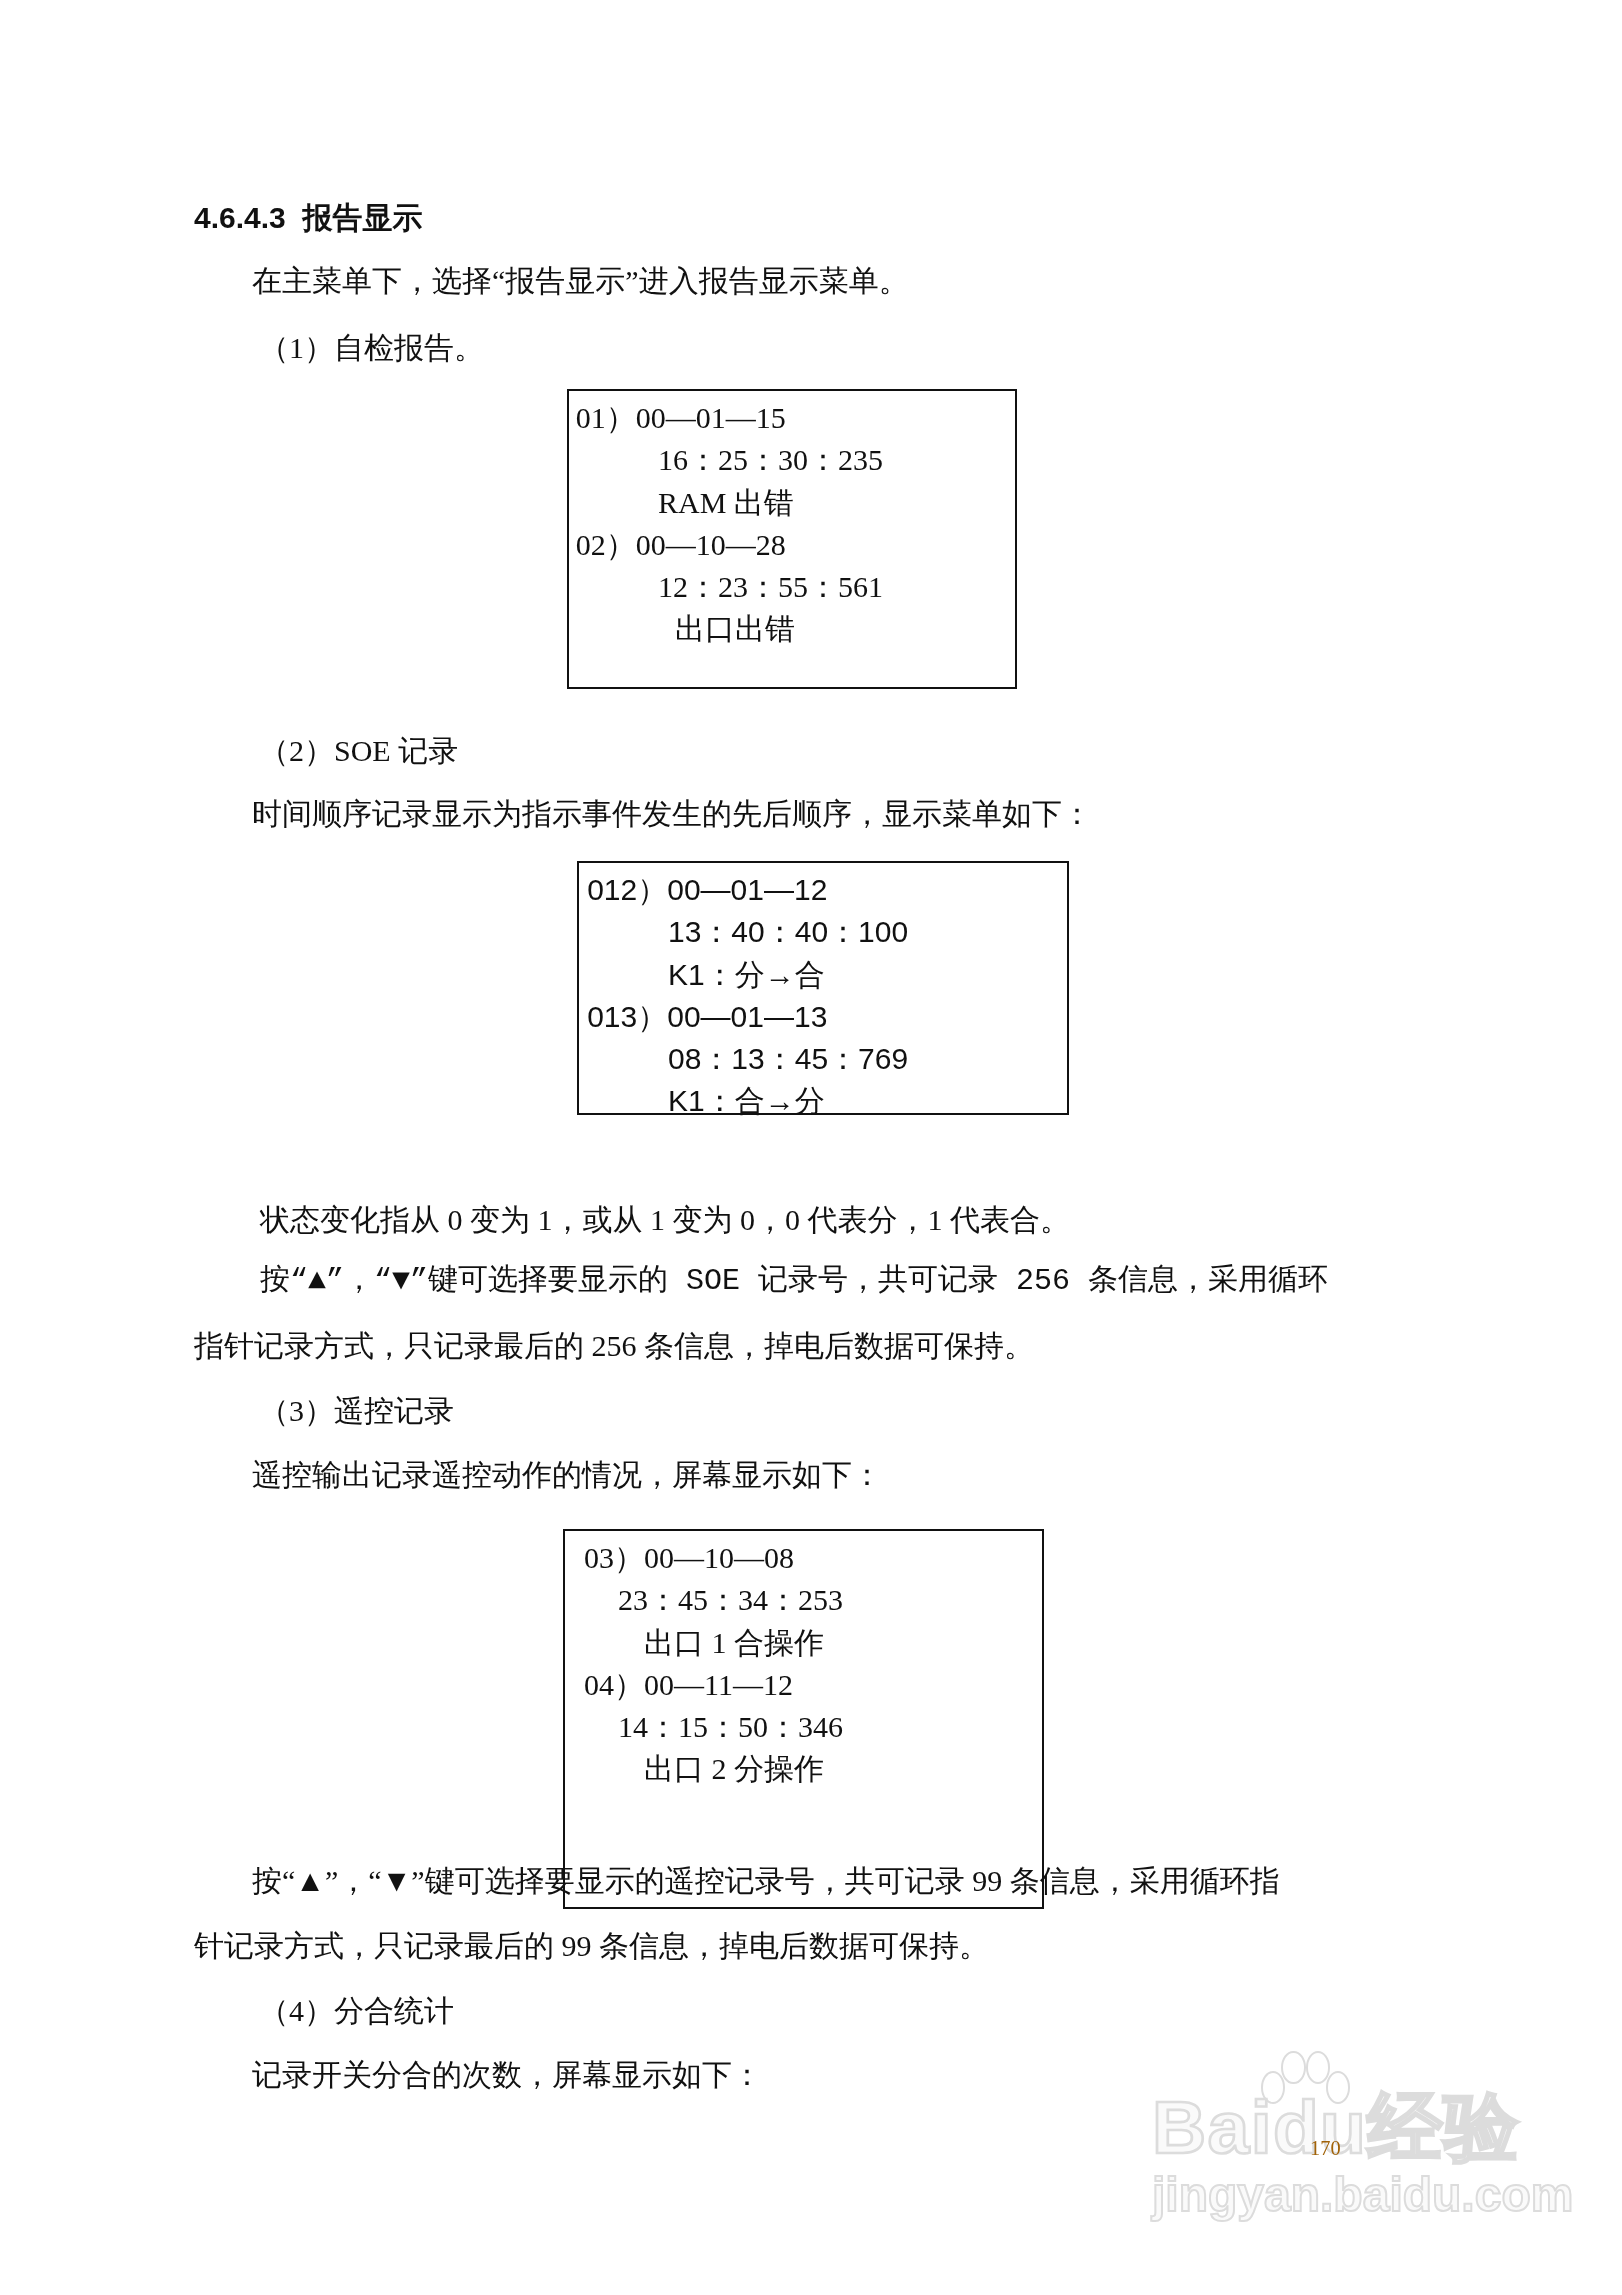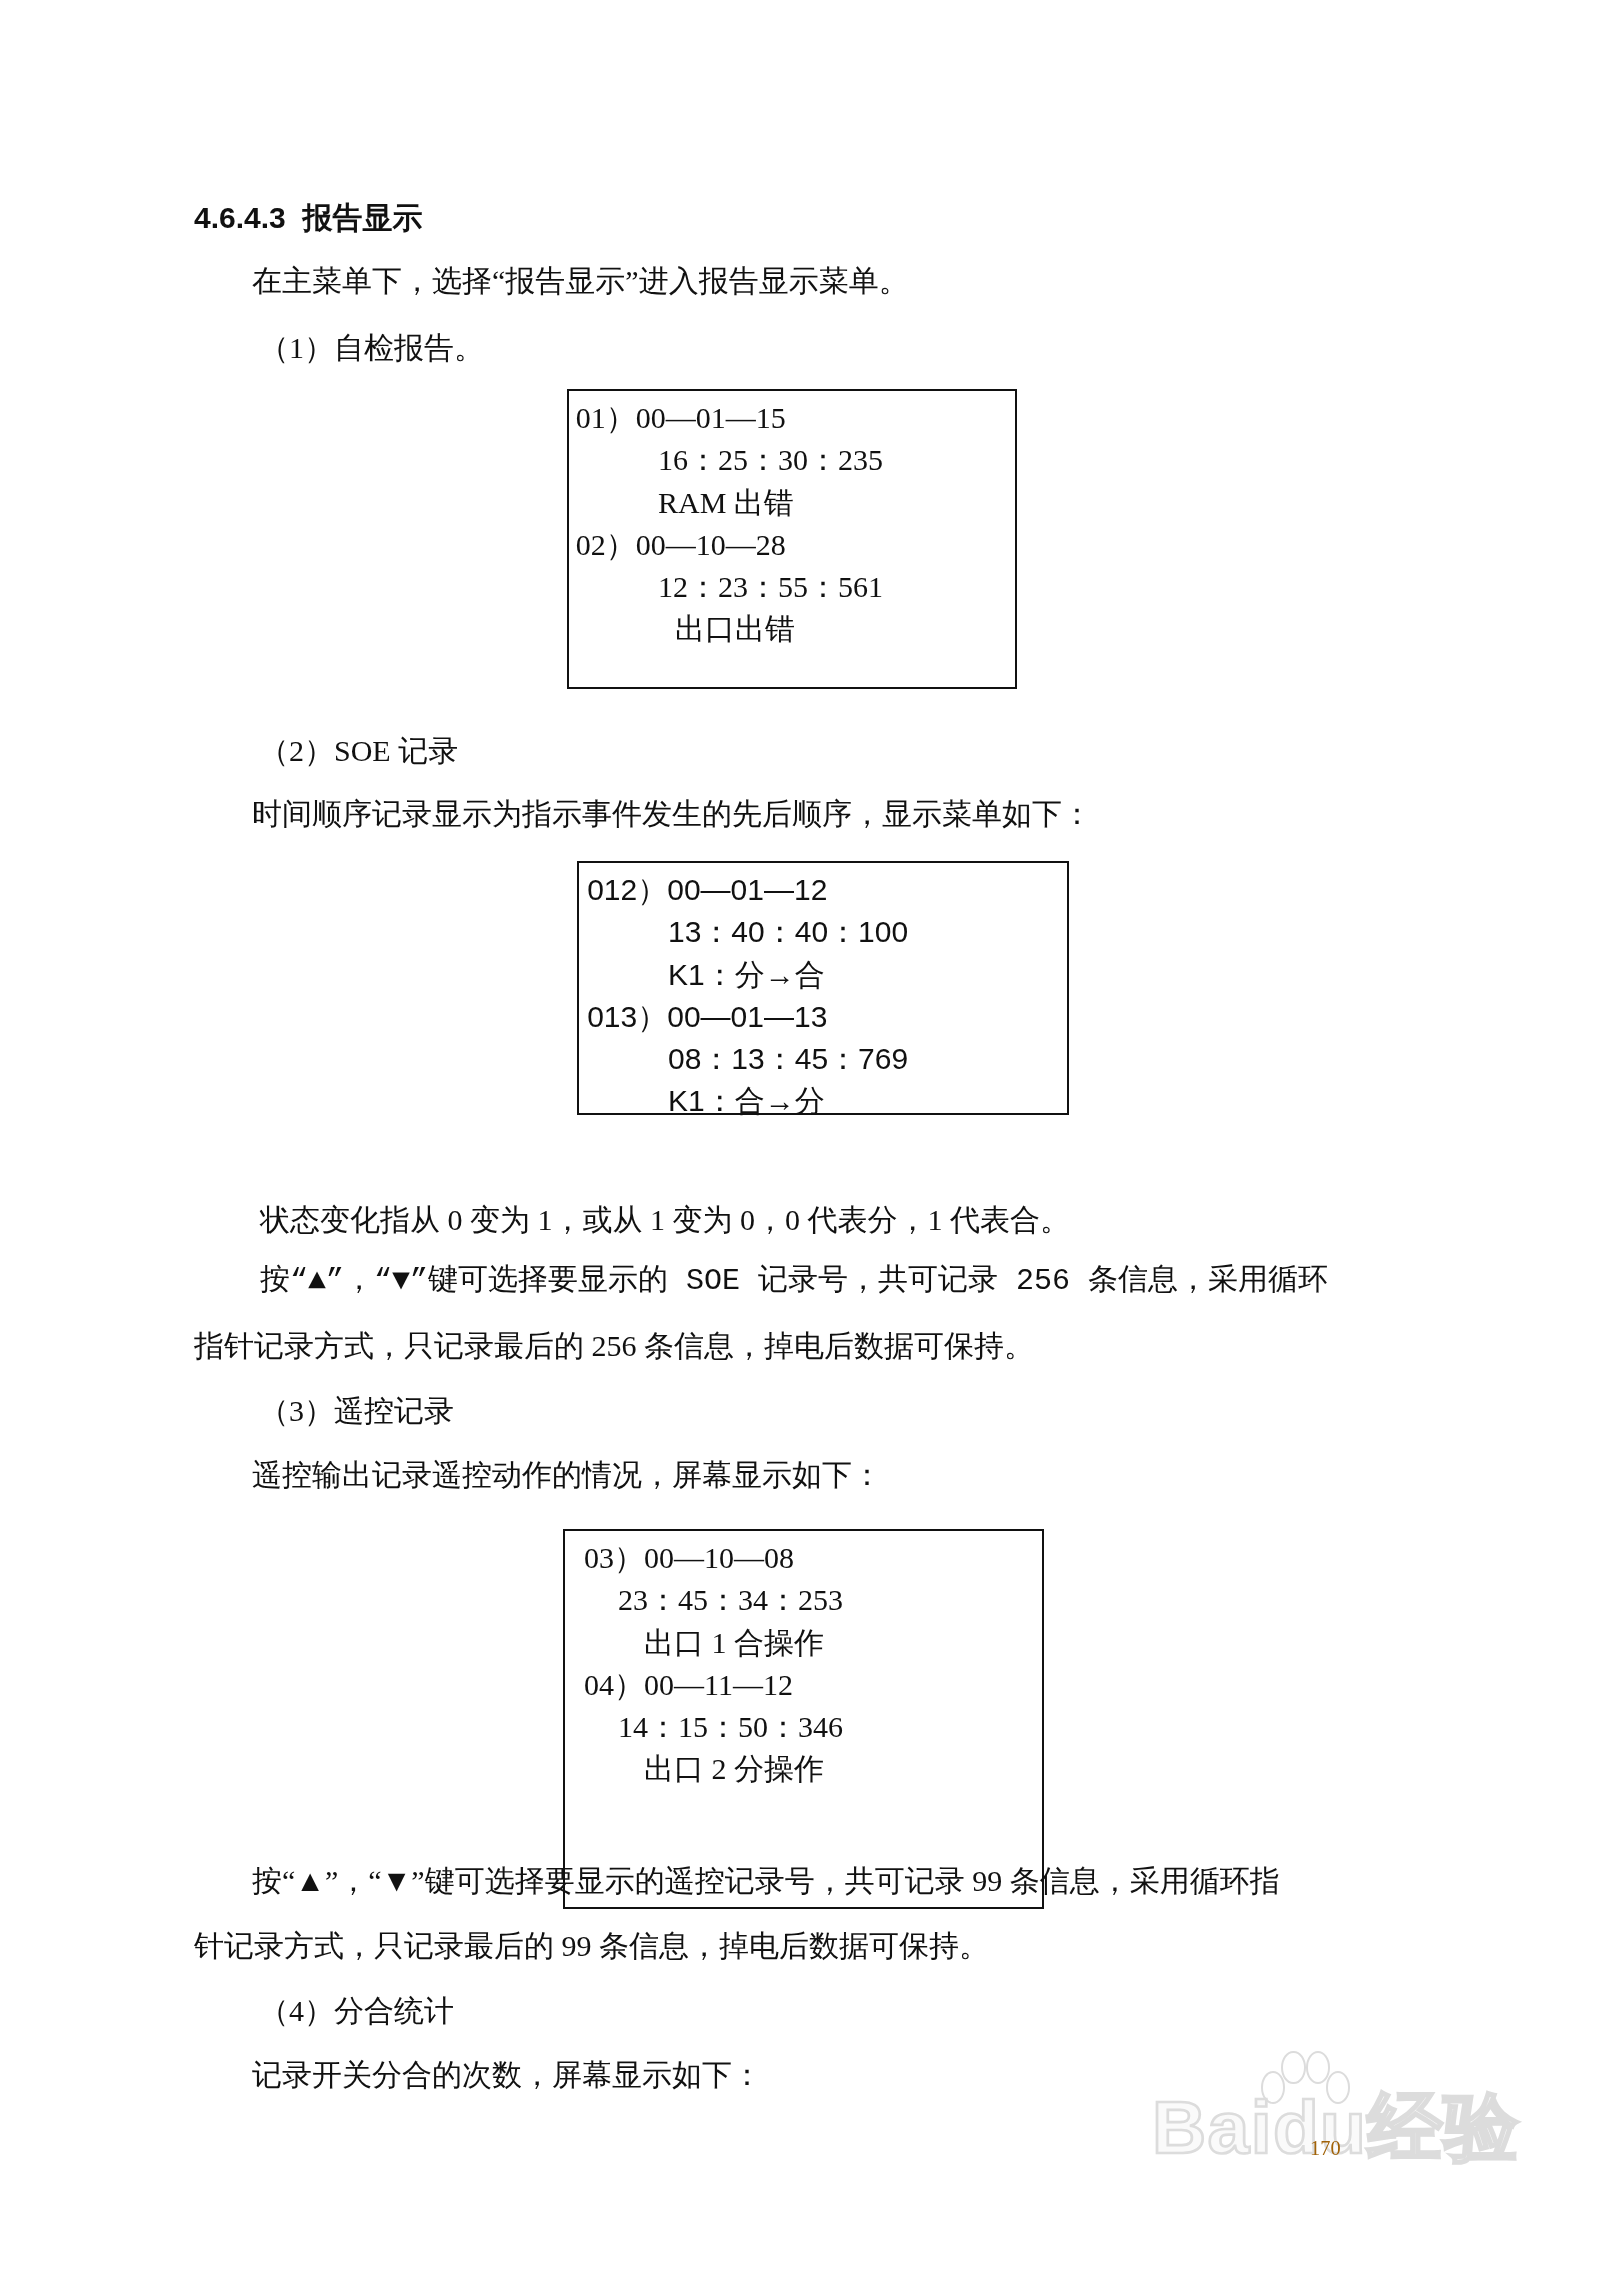--- a/index.html
+++ b/index.html
@@ -74,16 +74,17 @@
 <div class="abs body-line" style="left:252px; top:2056px;">记录开关分合的次数，屏幕显示如下：</div>
 
 <div class="watermark">
   <div class="wm-paw">
     <span style="left:0; top:20.4px;"></span>
     <span style="left:20.4px; top:0;"></span>
     <span style="left:45px; top:0;"></span>
     <span style="left:65px; top:20.4px;"></span>
   </div>
   <div class="wm-brand">Baidu经验</div>
+  <div class="wm-url">jingyan.baidu.com</div>
 </div>
 
 <div class="page-number">170</div>
 
 
 </body></html>

